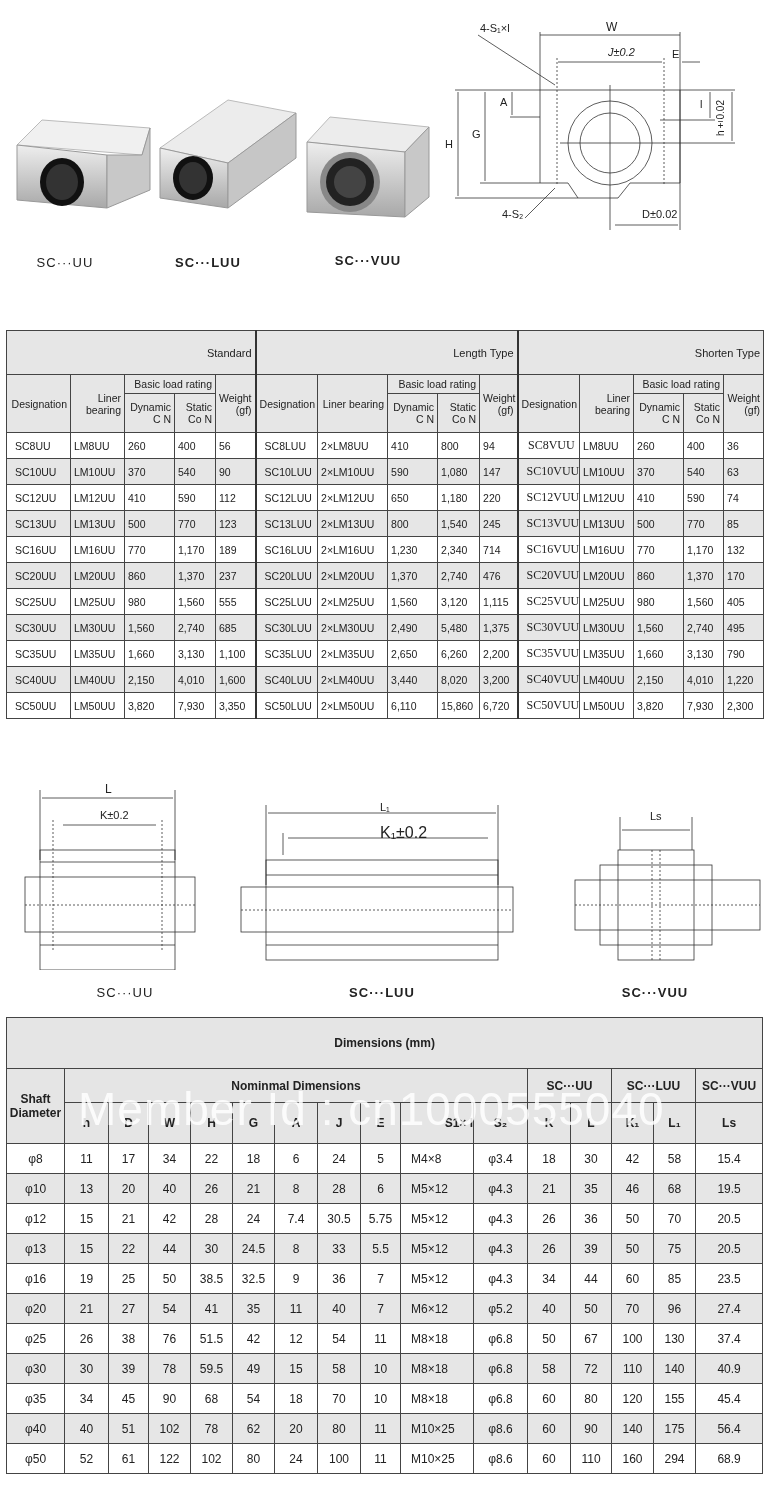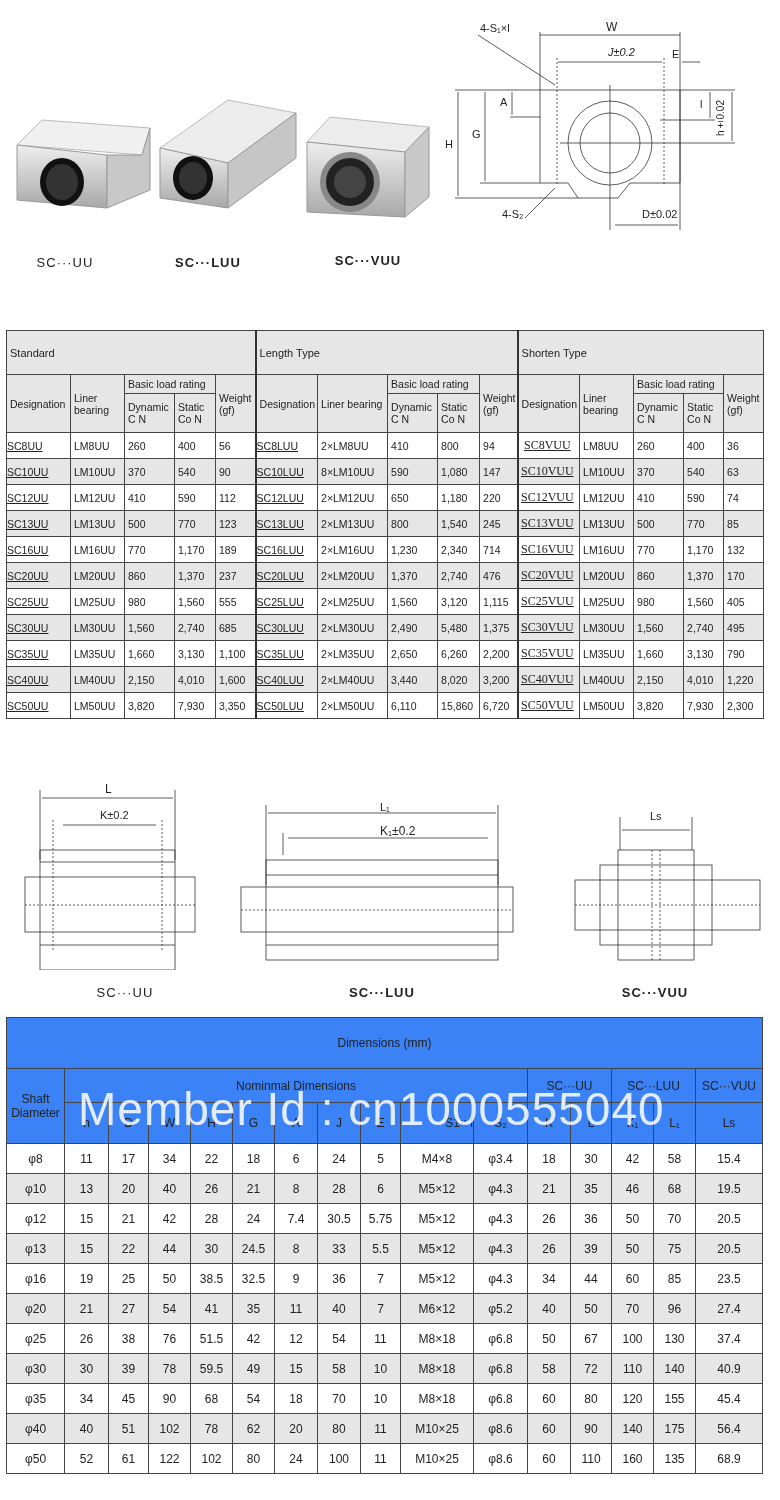--- a/index.html
+++ b/index.html
@@ -5,32 +5,32 @@
   html, body { margin: 0; padding: 0; background: #ffffff; }
   body { width: 780px; height: 1500px; position: relative; overflow: hidden;
          font-family: "Liberation Sans", sans-serif; color: #222; }
   .abs { position: absolute; }
   
   .photo-label { font-size: 13px; letter-spacing: 1px; color: #222; text-align: center; width: 120px; }
   .photo-label.bold { font-weight: bold; }
   
   table.spec { position: absolute; border-collapse: collapse; font-size: 10.5px; table-layout: fixed; }
   table.spec td, table.spec th { border: 1.5px solid #444; padding: 0 3px; height: 25px; text-align: left; font-weight: normal; }
-  table.spec th { background: #e6e6e6; text-align: left; line-height: 12px; }
+  table.spec th { background: #e6e6e6; text-align: right; line-height: 12px; }
   table.spec th.group { height: 43px; font-size: 11px; }
   table.spec tr.odd td { background: #e6e6e6; }
-  table.spec td.desig { padding-left: 0; text-decoration: underline; }
+  table.spec td.desig { padding-left: 8px; }
   table.spec td.serif { font-family: "Liberation Serif", serif; font-size: 12px; text-align: center; }
   table.spec .sep { border-left: 2px solid #333; }
   
   table.dims { position: absolute; border-collapse: collapse; font-size: 12px; table-layout: fixed; }
   table.dims td, table.dims th { border: 1.5px solid #444; height: 29px; text-align: center; font-weight: normal; padding: 0; }
-  table.dims th { background: #3b82f6; }
+  table.dims th { background: #e5e5e5; font-weight: bold; }
   table.dims tr.odd td { background: #e6e6e6; }
-  table.dims td.s1 { text-align: center; }
+  table.dims td.s1 { text-align: left; padding-left: 10px; }
   .watermark { position: absolute; left: 78px; top: 1082px; font-size: 46px; color: rgba(255,255,255,0.85);
                letter-spacing: 1px; white-space: nowrap; pointer-events: none; }
   .dlabel { font-size: 13px; letter-spacing: 1px; text-align: center; }
 </style>
 </head>
 <body>
 
 <div class="abs" style="left:12px;top:110px;width:140px;height:100px;">
   <svg width="140" height="100" viewBox="0 0 140 100">
     <defs>
@@ -176,21 +176,21 @@
         <td class="">400</td>
         <td class="">36</td>
       </tr>
       <tr class="odd">
         <td class="desig">SC10UU</td>
         <td class="">LM10UU</td>
         <td class="">370</td>
         <td class="">540</td>
         <td class="">90</td>
         <td class="desig sep">SC10LUU</td>
-        <td class="">8×LM10UU</td>
+        <td class="">2×LM10UU</td>
         <td class="">590</td>
         <td class="">1,080</td>
         <td class="">147</td>
         <td class="desig sep serif">SC10VUU</td>
         <td class="">LM10UU</td>
         <td class="">370</td>
         <td class="">540</td>
         <td class="">63</td>
       </tr>
       <tr>
@@ -375,21 +375,21 @@
     <line x1="30" y1="18" x2="258" y2="18"></line>
     <line x1="45" y1="38" x2="45" y2="60"></line>
     <line x1="50" y1="43" x2="250" y2="43"></line>
     <rect x="28" y="65" width="232" height="100"></rect>
     <line x1="28" y1="80" x2="260" y2="80"></line>
     <rect x="3" y="92" width="272" height="45"></rect>
     <line x1="3" y1="115" x2="275" y2="115" stroke-dasharray="2,2"></line>
     <line x1="28" y1="150" x2="260" y2="150"></line>
   </svg>
   <span class="abs" style="left:142px;top:6px;font-size:11px;">L₁</span>
-  <span class="abs" style="left:142px;top:29px;font-size:12px;">K₁±0.2</span>
+  <span class="abs" style="left:142px;top:29px;font-size:16px;">K₁±0.2</span>
 </div>
 <div class="abs dlabel" style="left:322px;top:985px;width:120px;font-weight:bold;">SC···LUU</div>
 
 <div class="abs" style="left:570px;top:805px;width:200px;height:165px;">
   <svg width="200" height="165" viewBox="0 0 200 165" fill="none" stroke="#333" stroke-width="0.8">
     <line x1="50" y1="12" x2="50" y2="45"></line>
       <line x1="122" y1="12" x2="122" y2="45"></line>
     <line x1="52" y1="25" x2="120" y2="25"></line>
     <rect x="48" y="45" width="76" height="110"></rect>
     <rect x="30" y="60" width="112" height="80"></rect>
@@ -639,18 +639,18 @@
         <td>102</td>
         <td>80</td>
         <td>24</td>
         <td>100</td>
         <td>11</td>
         <td class="s1">M10×25</td>
         <td>φ8.6</td>
         <td>60</td>
         <td>110</td>
         <td>160</td>
-        <td>135</td>
+        <td>294</td>
         <td>68.9</td>
       </tr>
     </tbody>
 </table>
 <div class="watermark">Member Id : cn1000555040</div>
 
 </body></html>

